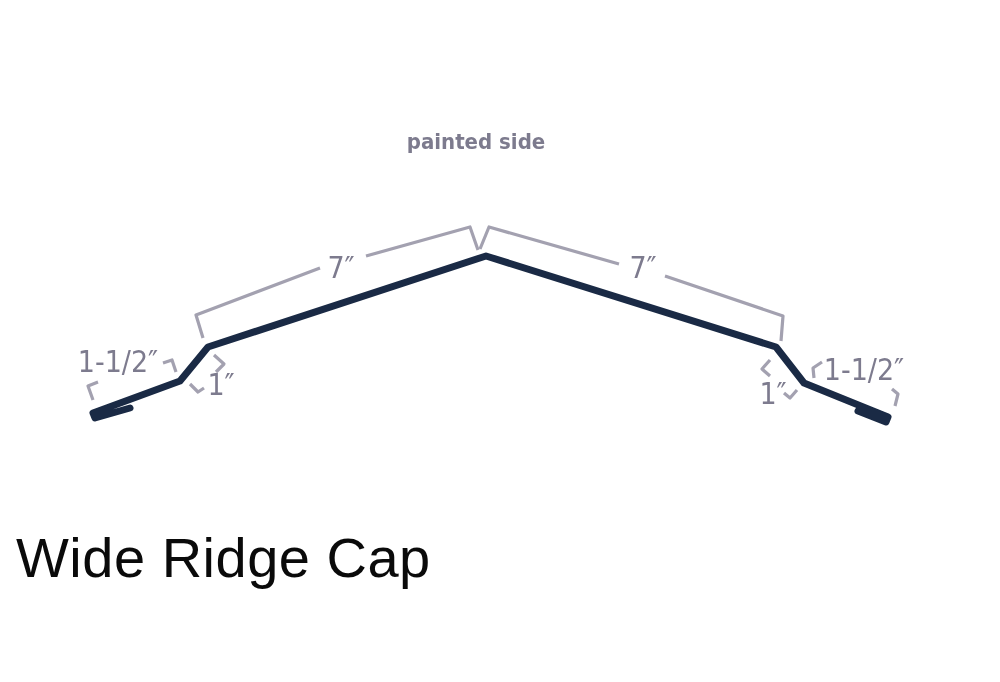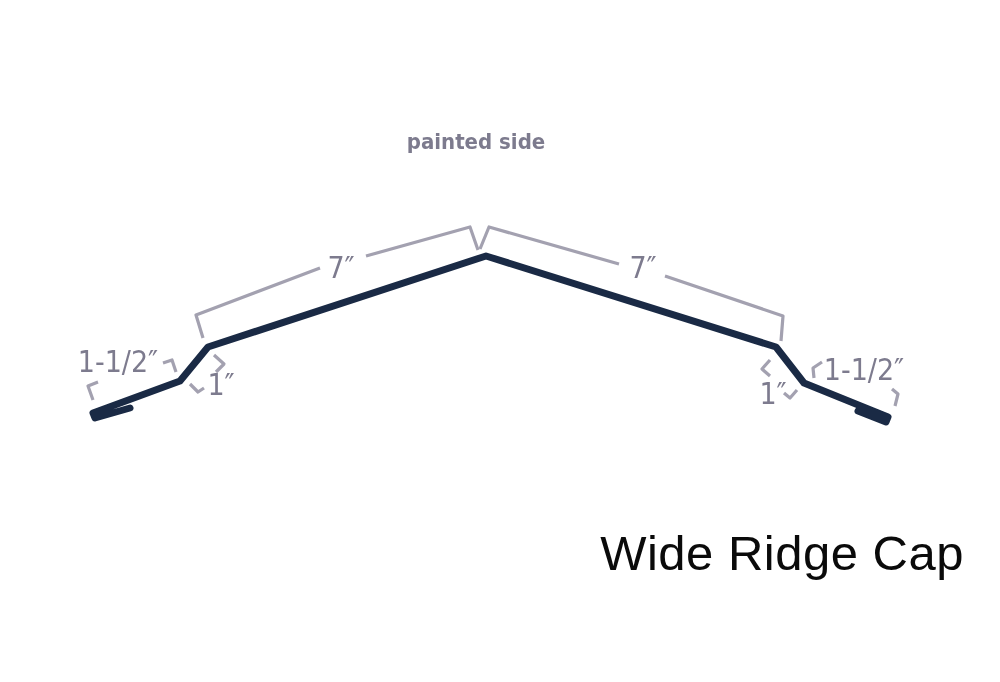--- a/index.html
+++ b/index.html
@@ -1,19 +1,19 @@
 <!DOCTYPE html>
 <html><head>
 <meta charset="utf-8">
 <style>
   html,body{margin:0;padding:0;background:#ffffff;}
   body{width:1000px;height:682px;position:relative;overflow:hidden;font-family:"Liberation Sans",sans-serif;}
   #diagram{position:absolute;left:0;top:0;width:1000px;height:682px;}
   .dim-text{font-family:"DejaVu Sans Condensed","DejaVu Sans",sans-serif;fill:#7d7b8e;font-stretch:condensed;}
-  .title{position:absolute;left:4px;top:525px;width:960px;text-align:right;font-family:"Liberation Sans",sans-serif;font-size:49px;color:#0a0a0a;letter-spacing:0.5px;}
+  .title{position:absolute;left:16px;top:525px;width:960px;text-align:left;font-family:"Liberation Sans",sans-serif;font-size:56px;color:#0a0a0a;letter-spacing:0.5px;}
 </style>
 </head>
 <body>
 
 <svg id="diagram" viewBox="0 0 1000 682" xmlns="http://www.w3.org/2000/svg">
 
   <text class="dim-text" x="476" y="149" text-anchor="middle" font-size="22" font-weight="bold">painted side</text>
 
   <g fill="none" stroke="#a3a1b0" stroke-width="3.2" stroke-linejoin="round">
 

